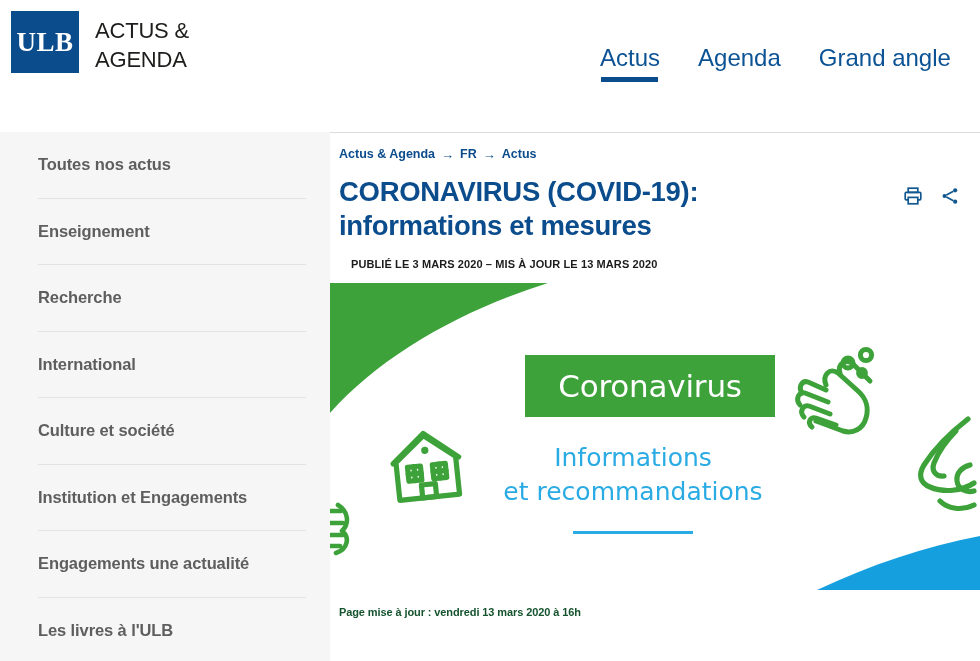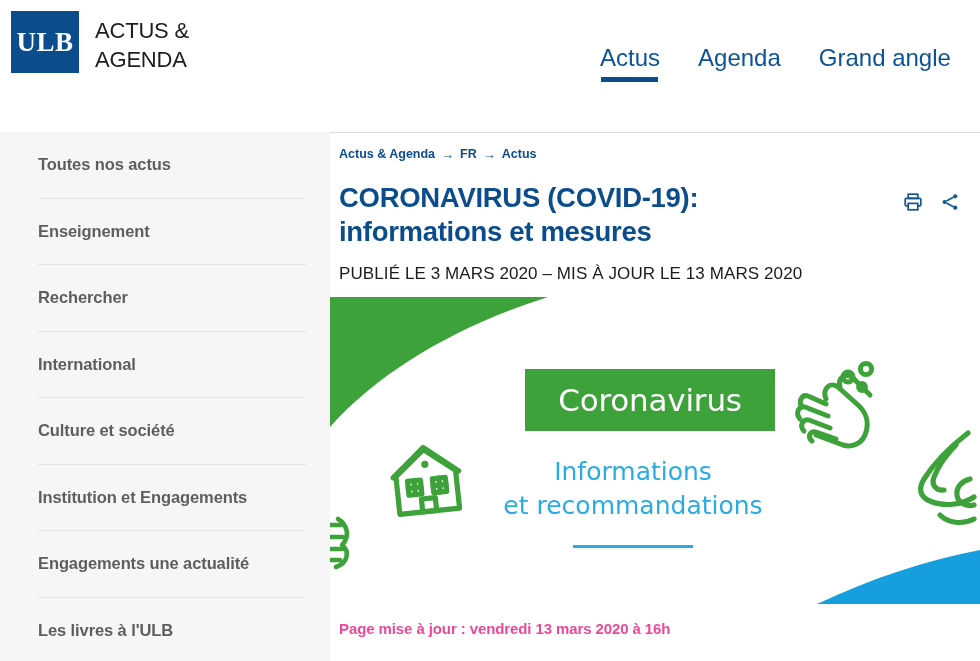--- a/index.html
+++ b/index.html
@@ -145,21 +145,21 @@
     font-size: 13px;
     line-height: 1;
     position: relative;
     top: 0px;
   }
 
   .title-row {
     display: flex;
     justify-content: space-between;
     align-items: flex-start;
-    margin-top: 20px;
+    margin-top: 14px;
     padding-right: 20px;
   }
   .page-title {
     font-size: 27.5px;
     font-weight: bold;
     line-height: 1.22;
     color: #0b4C8C;
     letter-spacing: -0.3px;
     margin: 0;
     max-width: 520px;
@@ -173,24 +173,25 @@
   .tool-btn {
     width: 20px;
     height: 20px;
     display: block;
     cursor: pointer;
     color: #12578f;
   }
 
   .pubdate {
     margin-top: 16px;
-    font-size: 17px;
-    font-weight: normal;
+    font-size: 11px;
+    font-weight: bold;
     color: #1b1b1b;
     letter-spacing: 0.1px;
+    margin-left: 12px;
   }
 
   
   .banner {
     position: relative;
     margin-top: 13px;
     margin-left: -9px;
     width: 650px;
     height: 307px;
     background: #ffffff;
@@ -231,23 +232,23 @@
     position: absolute;
     left: 243px;
     top: 248px;
     width: 120px;
     height: 3px;
     background: #2aabe4;
   }
 
   .footnote {
     margin-top: 16px;
-    font-size: 15px;
-    font-weight: bold;
-    color: #ec4899;
+    font-size: 11px;
+    font-weight: bold;
+    color: #14532d;
     letter-spacing: -0.1px;
   }
 </style>
 </head>
 <body>
 
 <div class="header">
   <div class="brand">
     <div class="brand-logo">
       <span>ULB</span>
@@ -267,21 +268,21 @@
 
   <aside class="sidebar">
     <ul class="side-list">
       <li class="side-item">
         <span class="side-item-label">Toutes nos actus</span>
       </li>
       <li class="side-item">
         <span class="side-item-label">Enseignement</span>
       </li>
       <li class="side-item">
-        <span class="side-item-label">Rechercher</span>
+        <span class="side-item-label">Recherche</span>
       </li>
       <li class="side-item">
         <span class="side-item-label">International</span>
       </li>
       <li class="side-item">
         <span class="side-item-label">Culture et société</span>
       </li>
       <li class="side-item">
         <span class="side-item-label">Institution et Engagements</span>
       </li>

